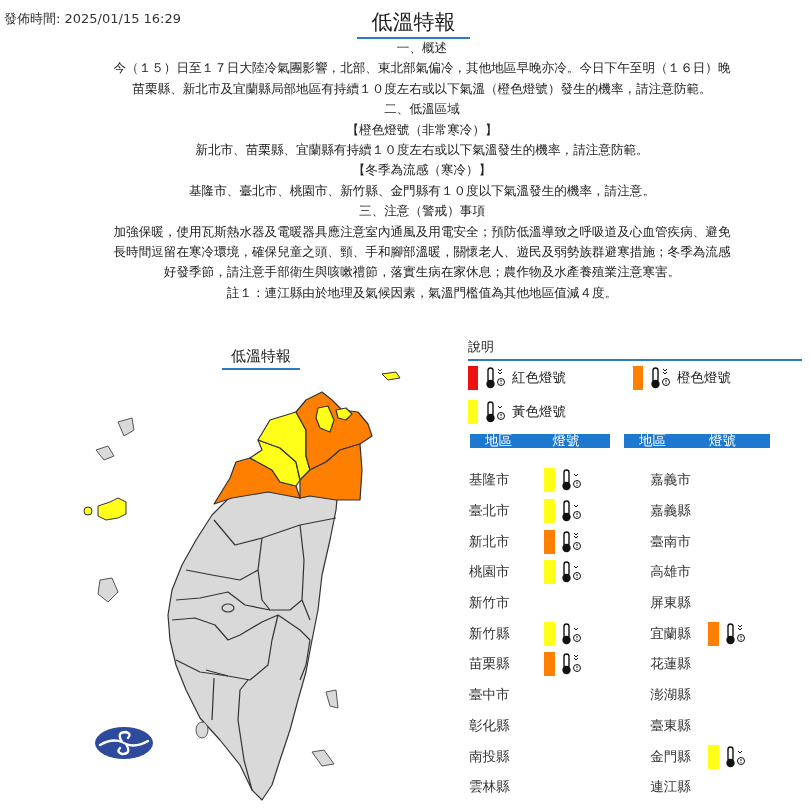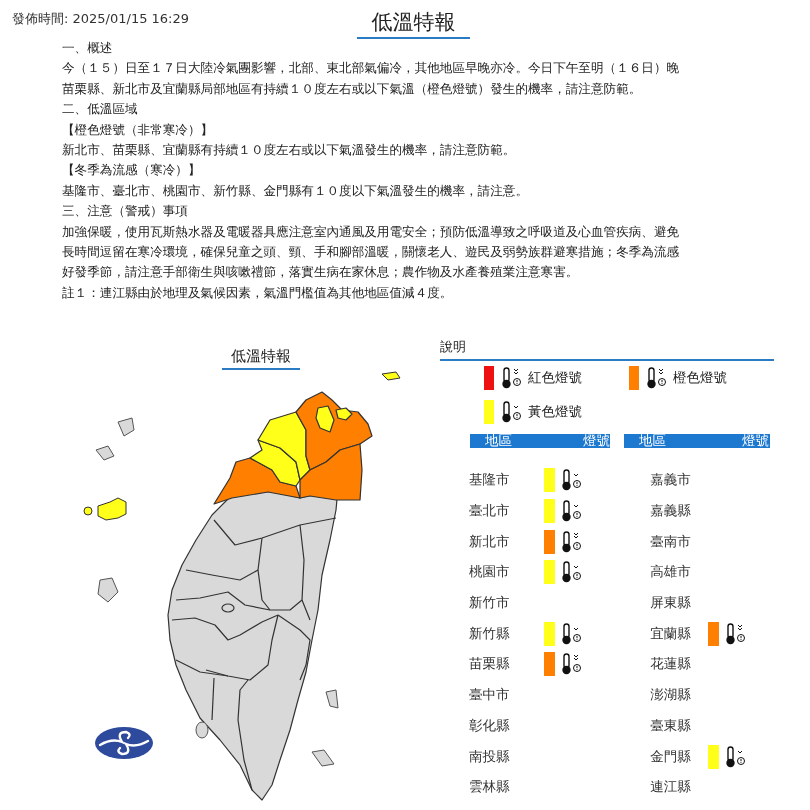--- a/index.html
+++ b/index.html
@@ -1,38 +1,38 @@
 <!DOCTYPE html>
 <html><head>
 <meta charset="utf-8">
 <style>
   html, body { margin:0; padding:0; background:#ffffff; }
   body { width:810px; height:810px; position:relative; overflow:hidden;
          font-family:"DejaVu Sans", "Liberation Sans", sans-serif; color:#222; }
-  .issue-time { position:absolute; left:12px; top:10px; font-size:13px; color:#333; }
+  .issue-time { position:absolute; left:4px; top:10px; font-size:13px; color:#333; }
   .main-title { position:absolute; left:357px; top:8px; width:113px; text-align:center;
                 font-size:21px; color:#222; border-bottom:2px solid #2b7bc4; padding-bottom:1px; }
-  .body-text { position:absolute; left:62px; top:38px; width:720px; font-size:12.6px; line-height:20.4px; color:#222; }
+  .body-text { position:absolute; left:62px; top:38px; width:720px; font-size:12.6px; line-height:20.4px; color:#222;text-align:center; }
   .body-text div { white-space:nowrap; }
 
   .map-title { position:absolute; left:222px; top:347px; width:78px; text-align:center;
                font-size:15px; color:#222; border-bottom:2px solid #2b7bc4; padding-bottom:2px; }
   .map { position:absolute; left:0; top:360px; width:460px; height:450px; }
 
-  .legend { position:absolute; left:440px; top:338px; width:334px; }
+  .legend { position:absolute; left:468px; top:338px; width:334px; }
   .legend-title { font-size:13px; color:#222; padding-bottom:3px; border-bottom:2px solid #2b7bc4; }
-  .legend-row { display:flex; align-items:center; height:34px;margin-left:44px; }
+  .legend-row { display:flex; align-items:center; height:34px; }
   .legend-item { display:flex; align-items:center; width:165px; font-size:13.5px; }
   .swatch { display:inline-block; width:10px; height:24px; margin-right:6px; }
   .thermo { display:inline-block; width:22px; height:24px; margin-right:6px; }
 
   .table-head { position:absolute; top:434px; height:14px; background:#1d78cf; color:#fff;
                 display:flex; align-items:center; font-size:13.5px; }
   .th-a { width:60px; padding-left:15px; }
-  .th-b { width:60px; padding-left:10px;text-align:right; }
+  .th-b { width:60px; padding-left:10px; }
   .region-col { position:absolute; top:465px; }
   .region-row { position:relative; height:30.7px; display:flex; align-items:center; font-size:13.5px; color:#333; }
   .region-name { width:75px; padding-left:17px; }
   .region-signal { display:flex; align-items:center; }
   .region-signal .swatch { width:11px; height:24px; margin-right:5px; }
 </style>
 </head>
 <body>
 
 <div class="issue-time">發佈時間: 2025/01/15 16:29</div>

